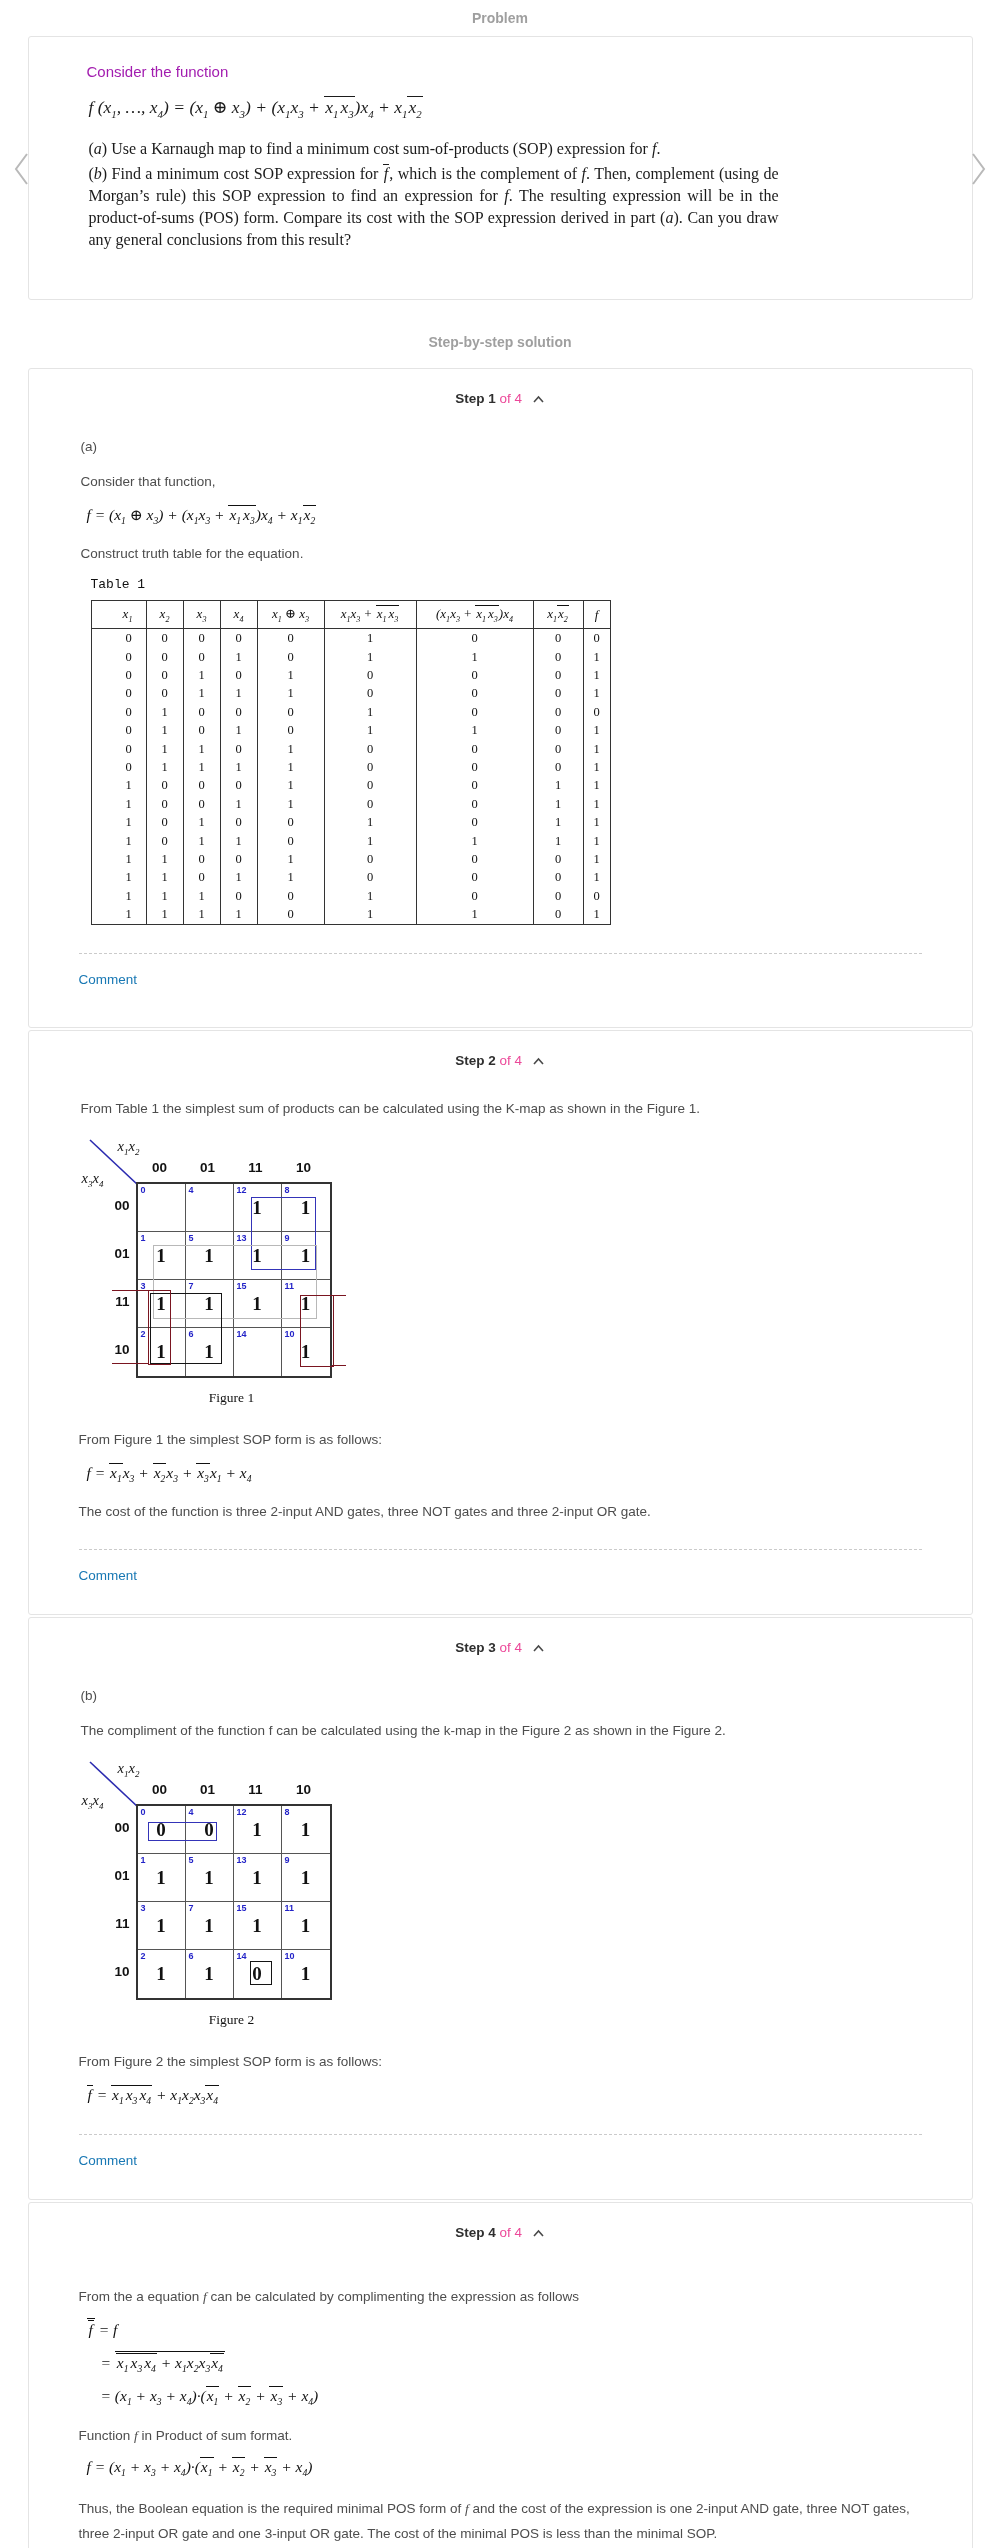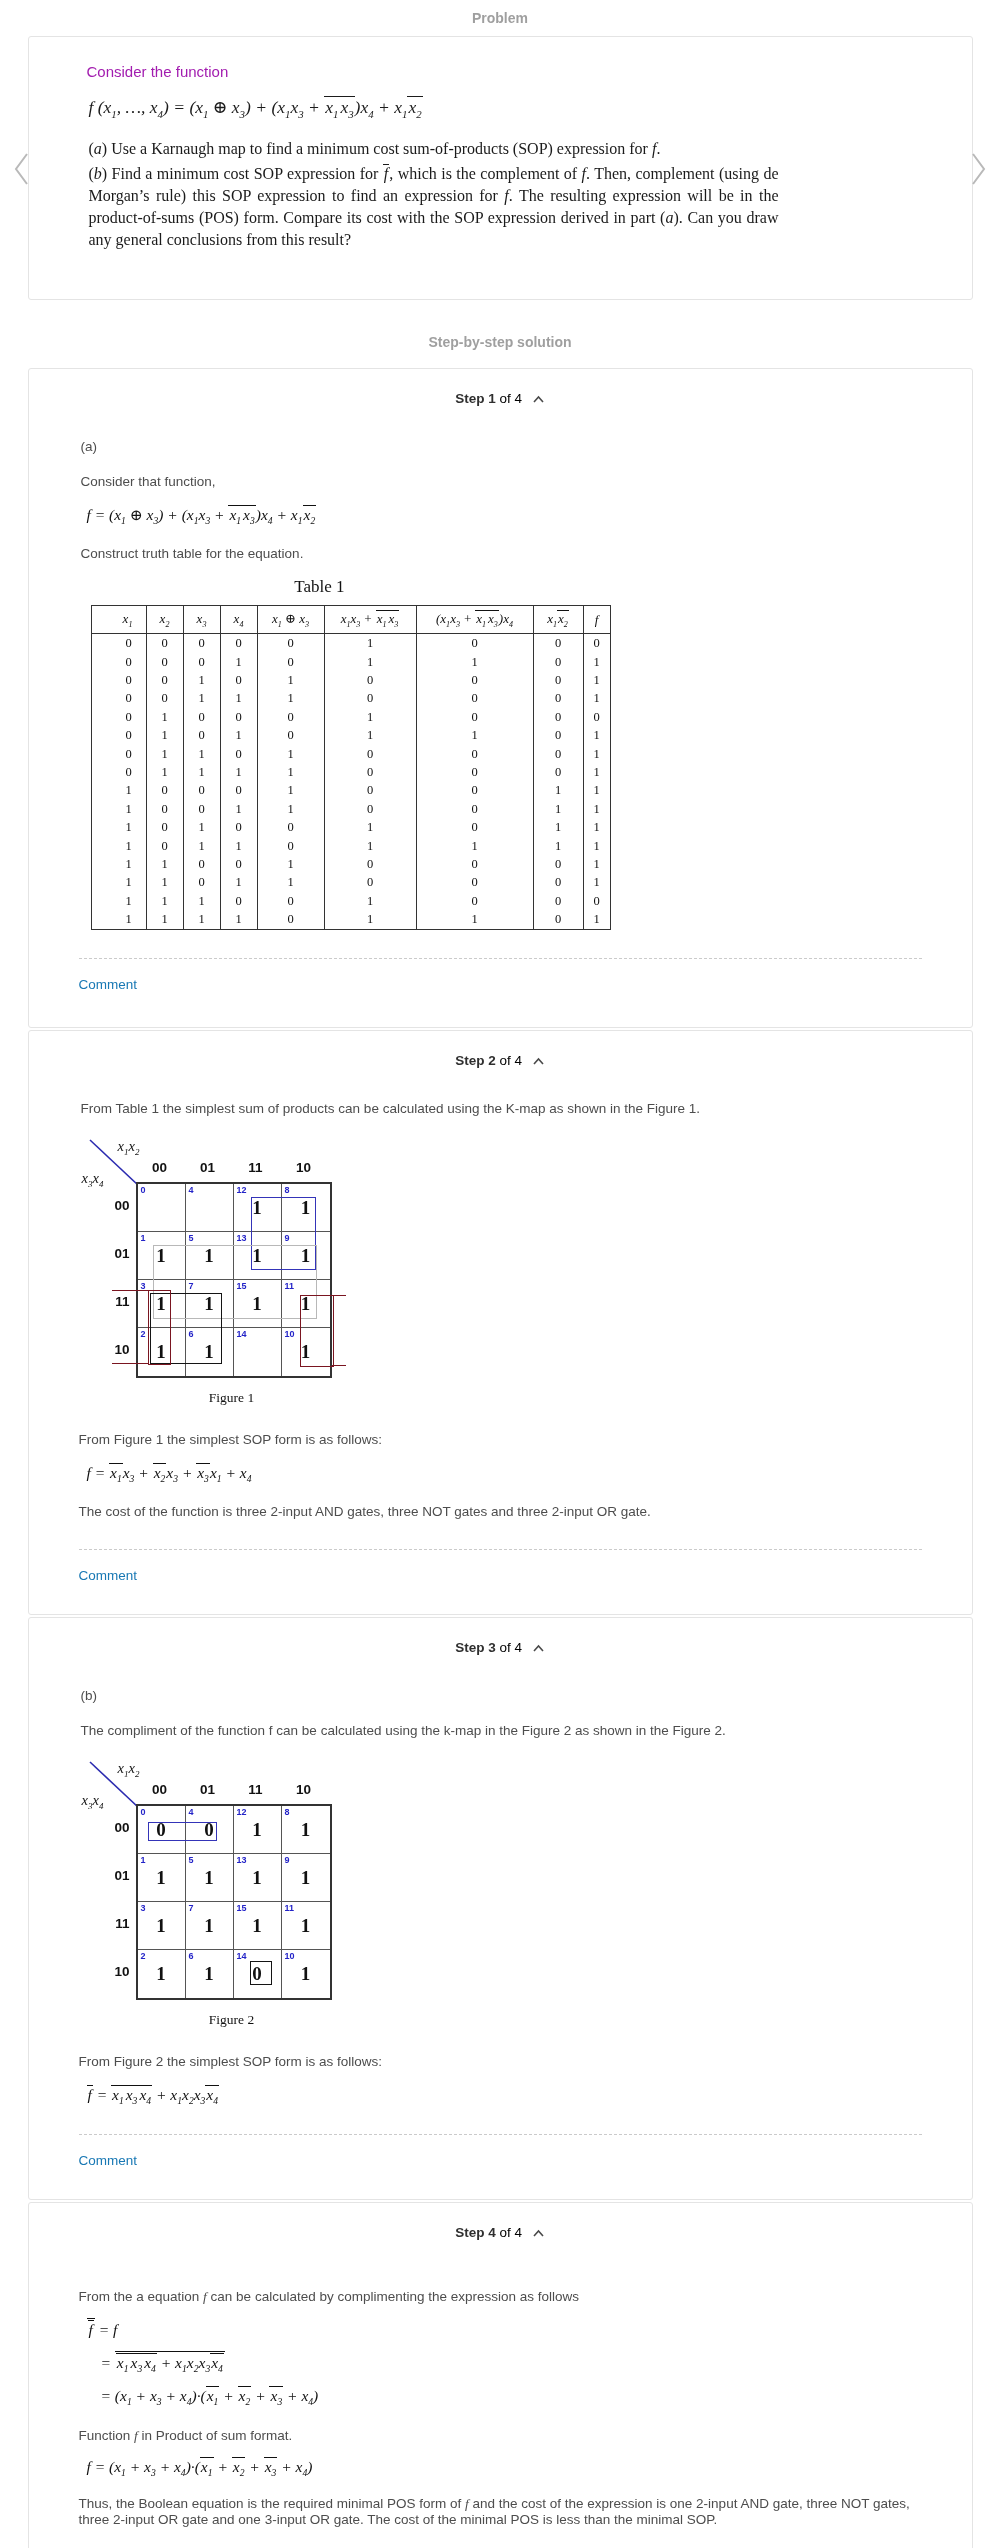--- a/index.html
+++ b/index.html
@@ -19,28 +19,28 @@
   .nav-prev{left:8px;top:148px;}
   .nav-next{right:8px;top:148px;}
   .solution-label{margin-top:34px;margin-bottom:18px;}
   .step-card{padding:20px 50px 30px;margin-top:2px;}
   .step-1{min-height:660px;}
   .step-2{min-height:558px;}
   .step-3{min-height:556px;}
   .step-4{min-height:388px;}
   .step-head{text-align:center;font-size:13.5px;margin-top:2px;}
   .step-title{font-weight:bold;color:#2f2f2f;}
-  .step-of{color:#000000;}
+  .step-of{color:#ec4899;}
   .step-collapse{background:none;border:none;cursor:pointer;vertical-align:middle;margin-left:6px;padding:0;}
   .prose{font-size:13.5px;color:#4d4d4d;line-height:19px;}
   .part-label{margin:30px 0 0 2px;}
   .consider{margin:16px 0 0 2px;}
   .formula{font-size:15.5px;color:#111;margin:14px 0 0 8px;font-style:italic;}
   .construct{margin:18px 0 0 2px;}
-  .table-caption{width:458px;margin:14px 0 0 12px;text-align:center;font-family:Liberation Serif, serif;font-size:17px;color:#111;}
+  .table-caption{width:458px;margin:14px 0 0 12px;font-family:Liberation Mono, monospace;font-size:13px;color:#111;}
   table.truth{border-collapse:collapse;border:1.6px solid #333;margin:8px 0 0 12px;font-family:"Liberation Serif","DejaVu Serif",serif;color:#111;}
   table.truth th{border-bottom:1.4px solid #333;font-weight:normal;font-size:13px;padding:4px 2px;}
   table.truth td{text-align:center;font-size:12.5px;line-height:18.4px;padding:0;}
   table.truth td,table.truth th{border-left:1.4px solid #333;}
   table.truth td:first-child,table.truth th:first-child{border-left:none;padding-left:20px;}
   .c0{width:32px}.c1{width:32px}.c2{width:32px}.c3{width:32px}.c4{width:62px}.c5{width:87px}.c6{width:112px}.c7{width:45px}.c8{width:22px}
   .divider{border-top:1px dashed #cbcbcb;margin-top:28px;}
   .comment-link{display:inline-block;margin-top:18px;font-size:13.5px;color:#1878b4;cursor:pointer;}
   .kmap-wrap{margin:18px 0 0 3px;}
   .kmap-fig{position:relative;height:240px;}
@@ -58,21 +58,21 @@
   .km-val{position:absolute;left:0;right:0;top:13px;text-align:center;font-family:"Liberation Serif","DejaVu Serif",serif;font-weight:bold;font-size:19px;color:#111;}
   .km-group{position:absolute;border:1.5px solid #000;}
   .km-tick{position:absolute;height:1.5px;}
   .km-caption{text-align:center;font-family:"Liberation Serif","DejaVu Serif",serif;font-size:13.5px;color:#111;margin-top:14px;}
   .sop-intro{margin-top:24px;}
   .cost-line{margin-top:18px;}
   .eq{font-size:15.5px;color:#111;margin:12px 0 0 8px;}
   .eq-indent{margin-left:22px;}
   .step4-intro{margin-top:46px;}
   .pos-label{margin-top:18px;}
-  .conclusion{margin-top:18px;line-height:16px;}
+  .conclusion{margin-top:18px;line-height:25px;}
 </style>
 </head>
 <body>
 
 <div class="page-label">Problem</div>
 
 <button class="nav-arrow nav-prev">
   <svg width="22" height="38">
       <path d="M17 4 L6 19 L17 34" stroke="#b9b9b9" fill="none" stroke-width="2"></path>
     </svg>

